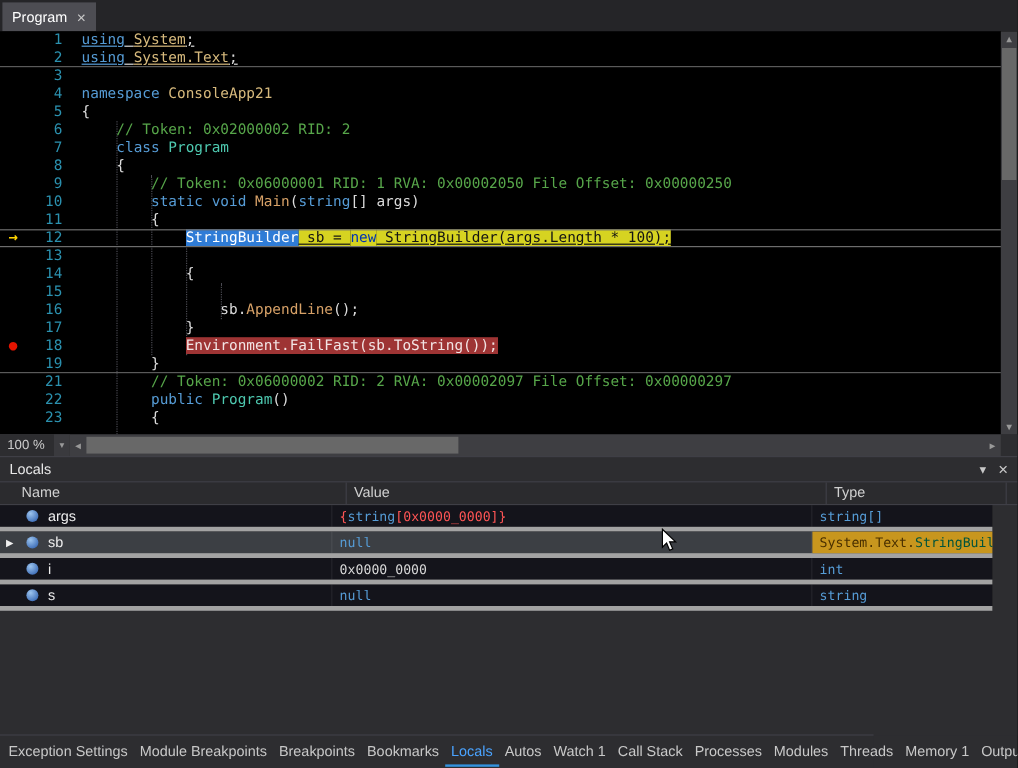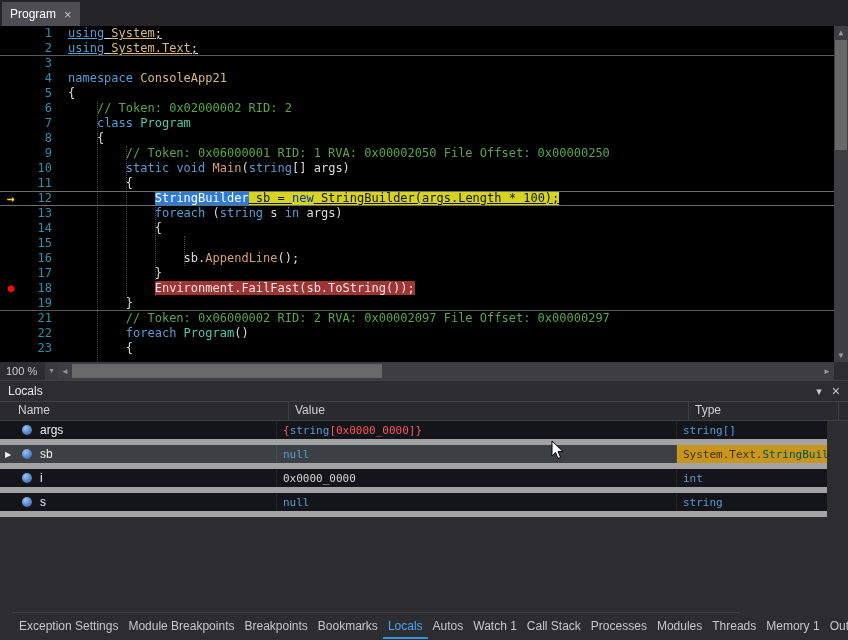--- a/index.html
+++ b/index.html
@@ -54,38 +54,38 @@
   #locals{position:absolute;left:0;top:380px;width:848px;height:232px;background:#2d2d30;
           border-top:1px solid #3f3f46;}
   #locals-title{height:20px;display:flex;align-items:center;padding:0 8px;color:#e8e8e8;}
   #locals-title .sp{flex:1;}
   #locals-title .ticon{color:#c8c8c8;margin-left:10px;font-size:11px;}
   #locals-colhdr{height:18px;display:flex;background:#2b2b2e;border-top:1px solid #3f3f46;
                  border-bottom:1px solid #3f3f46;color:#d0d0d0;padding-left:12px;}
   .hcell{line-height:17px;padding-left:6px;border-right:1px solid #3f3f46;box-sizing:border-box;}
   .w-name{width:277px;} .w-value{width:400px;} .w-type{width:150px;} .w-fill{flex:1;border-right:none;}
   #locals-rows{width:827px;background:#14141b;}
-  .lrow{height:18px;display:flex;align-items:center;border-bottom:6px solid #a3a3a3;
+  .lrow{height:18px;display:flex;align-items:center;border-bottom:4px solid #a3a3a3;
         font-family:"DejaVu Sans Mono",monospace;font-size:11px;}
   .selrow{background:#3c3f44;}
   .cell{height:18px;display:flex;align-items:center;box-sizing:border-box;
         border-right:1px solid rgba(255,255,255,0.07);overflow:hidden;white-space:pre;}
   .cname{width:277px;font-family:"Liberation Sans",sans-serif;font-size:12px;}
   .cvalue{width:400px;padding-left:6px;} .ctype{width:150px;padding-left:6px;border-right:none;}
   .expander{width:16px;text-align:center;color:#f0f0f0;font-size:8px;}
   .orb{width:10px;height:10px;border-radius:50%;margin-left:6px;
        background:radial-gradient(circle at 35% 30%,#9cc4ee,#2456a8);}
   .vname{margin-left:8px;color:#eeeeee;}
   .tk-vr{color:#ff5555;} .tk-vp{color:#d8d8d8;}
   .ctype.hl{background:#c8961e;}
   .tk-hn{color:#4a3000;} .tk-ht{color:#00543c;}
 
   
   #bottombar{position:absolute;left:0;top:612px;width:728px;height:28px;background:#2d2d30;
-             border-top:1px solid #3f3f46;display:flex;align-items:center;padding:0 2px;box-sizing:border-box;margin-left:12px;}
+             border-top:1px solid #3f3f46;display:flex;align-items:center;padding:0 2px;box-sizing:border-box;}
   .btab{padding:5px 5px 6px 5px;color:#c8c8c8;white-space:nowrap;}
   .btab.active{color:#4aa3ff;border-bottom:2px solid #3393df;padding-bottom:4px;}
 
   
   #cursor{position:absolute;left:551px;top:440px;z-index:50;pointer-events:none;}
 </style>
 </head>
 <body>
 
 <div id="screen">
@@ -159,21 +159,20 @@
           <span class="lcode"><span class="tk-pl">        {</span></span>
         </div>
         <div class="line cur">
           <span class="gico cur-arrow">→</span>
           <span class="lnum">12</span>
           <span class="lcode"><span class="tk-pl">            </span><span class="tk-sel">StringBuilder</span><span class="tk-yl"> sb = </span><span class="tk-ylk">new</span><span class="tk-yl"> StringBuilder(args.Length * 100);</span></span>
         </div>
         <div class="line">
           <span class="gico"></span>
           <span class="lnum">13</span>
-          <span class="lcode"><span class="tk-pl">            </span><span class="tk-kw">foreach</span><span class="tk-pl"> (</span><span class="tk-kw">string</span><span class="tk-pl"> s </span><span class="tk-kw">in</span><span class="tk-pl"> args)</span></span>
         </div>
         <div class="line">
           <span class="gico"></span>
           <span class="lnum">14</span>
           <span class="lcode"><span class="tk-pl">            {</span></span>
         </div>
         <div class="line">
           <span class="gico"></span>
           <span class="lnum">15</span>
         </div>
@@ -198,21 +197,21 @@
           <span class="lcode"><span class="tk-pl">        }</span></span>
         </div>
         <div class="line">
           <span class="gico"></span>
           <span class="lnum">21</span>
           <span class="lcode"><span class="tk-pl">        </span><span class="tk-co">// Token: 0x06000002 RID: 2 RVA: 0x00002097 File Offset: 0x00000297</span></span>
         </div>
         <div class="line">
           <span class="gico"></span>
           <span class="lnum">22</span>
-          <span class="lcode"><span class="tk-pl">        </span><span class="tk-kw">foreach</span><span class="tk-pl"> </span><span class="tk-ty">Program</span><span class="tk-pl">()</span></span>
+          <span class="lcode"><span class="tk-pl">        </span><span class="tk-kw">public</span><span class="tk-pl"> </span><span class="tk-ty">Program</span><span class="tk-pl">()</span></span>
         </div>
         <div class="line">
           <span class="gico"></span>
           <span class="lnum">23</span>
           <span class="lcode"><span class="tk-pl">        {</span></span>
         </div>
       </div>
     <div id="vscroll">
       <span class="arr" style="top:0;">▲</span>
       <div id="vthumb"></div>

